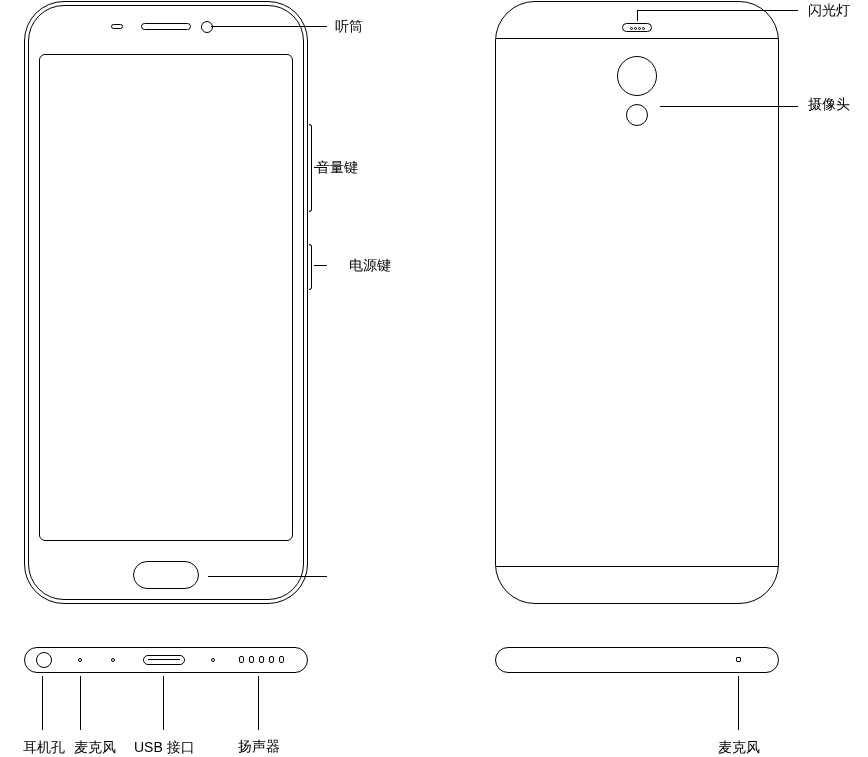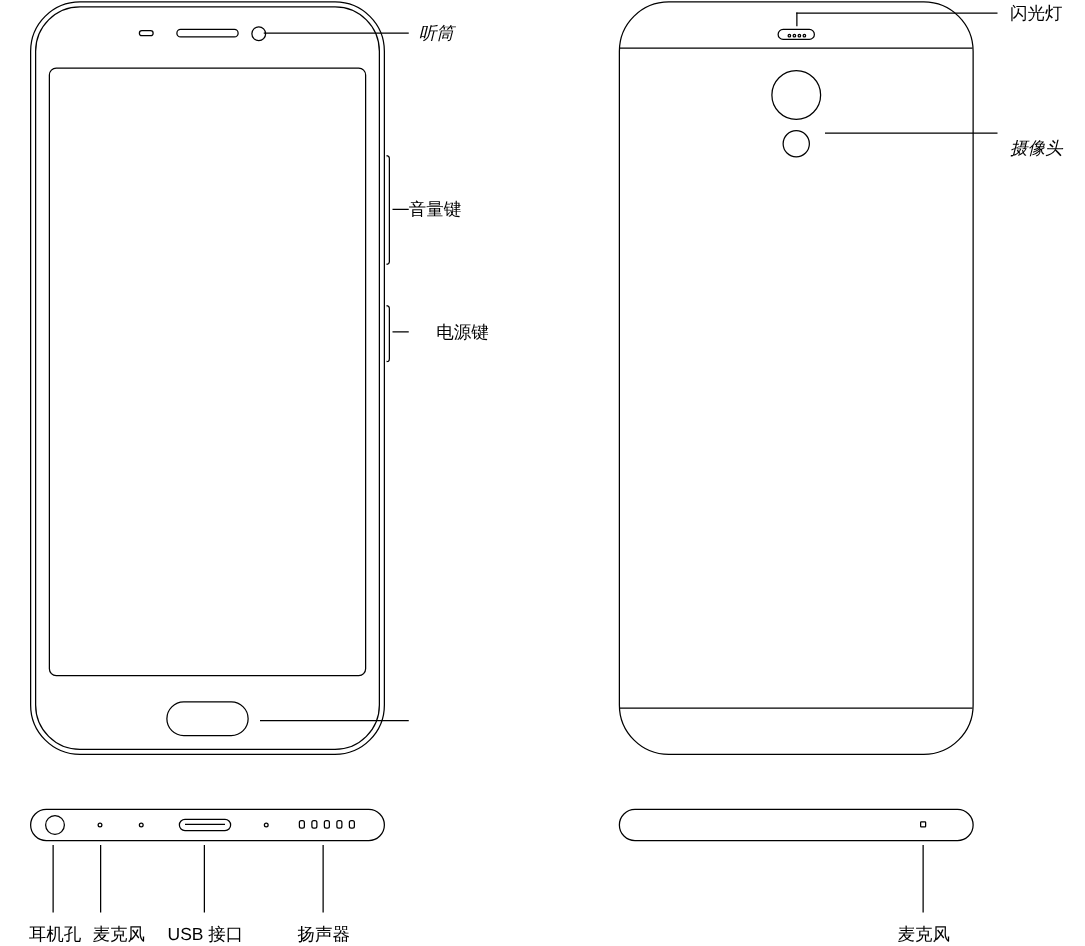--- a/index.html
+++ b/index.html
@@ -252,24 +252,24 @@
   <div class="sensor"></div>
   <div class="speaker-slit"></div>
   <div class="front-cam"></div>
   <div class="screen"></div>
   <div class="home"></div>
   <div class="vol-btn"></div>
   <div class="pwr-btn"></div>
 </div>
 
 <div class="leader h" style="left:211px; top:26px; width:116px;"></div>
-<div class="label" style="left:335px; top:19px;font-style:italic;">听筒</div>
+<div class="label" style="left:335px; top:19px;">听筒</div>
 
 <div class="leader h" style="left:314px; top:167px; width:13px;"></div>
-<div class="label" style="left:327px; top:160px;">音量键</div>
+<div class="label" style="left:316px; top:160px;">音量键</div>
 
 <div class="leader h" style="left:314px; top:265px; width:13px;"></div>
 <div class="label" style="left:349px; top:258px;">电源键</div>
 
 <div class="leader h" style="left:208px; top:576px; width:119px;"></div>
 
 <div class="phone-back">
   <div class="ant-top"></div>
   <div class="ant-bot"></div>
   <div class="flash">
@@ -282,21 +282,21 @@
   </div>
   <div class="cam-main"></div>
   <div class="cam-sub"></div>
 </div>
 
 <div class="leader v" style="left:637px; top:10px; height:11px;"></div>
 <div class="leader h" style="left:637px; top:10px; width:161px;"></div>
 <div class="label" style="left:808px; top:3px;">闪光灯</div>
 
 <div class="leader h" style="left:660px; top:106px; width:138px;"></div>
-<div class="label" style="left:808px; top:111px;font-style:italic;">摄像头</div>
+<div class="label" style="left:808px; top:97px;">摄像头</div>
 
 <div class="strip strip-left">
   <div class="jack"></div>
   <div class="mic1"></div>
   <div class="screw1"></div>
   <div class="usb"></div>
   <div class="screw2"></div>
   <div class="spk">
     <span></span>
       <span></span>
@@ -307,20 +307,20 @@
 </div>
 
 <div class="leader v" style="left:42px;  top:676px; height:54px;"></div>
 <div class="leader v" style="left:80px;  top:676px; height:54px;"></div>
 <div class="leader v" style="left:163px; top:676px; height:54px;"></div>
 <div class="leader v" style="left:258px; top:676px; height:54px;"></div>
 
 <div class="label" style="left:23px;  top:740px;">耳机孔</div>
 <div class="label" style="left:74px;  top:740px;">麦克风</div>
 <div class="label" style="left:134px; top:740px;">USB 接口</div>
-<div class="label" style="left:238px; top:740px;">扬声器</div>
+<div class="label" style="left:238px; top:740px;font-family:Liberation Serif, serif;">扬声器</div>
 
 <div class="strip strip-right">
   <div class="mic"></div>
 </div>
 
 <div class="leader v" style="left:738px; top:676px; height:54px;"></div>
 <div class="label" style="left:718px; top:740px;">麦克风</div>
 
 </body></html>

